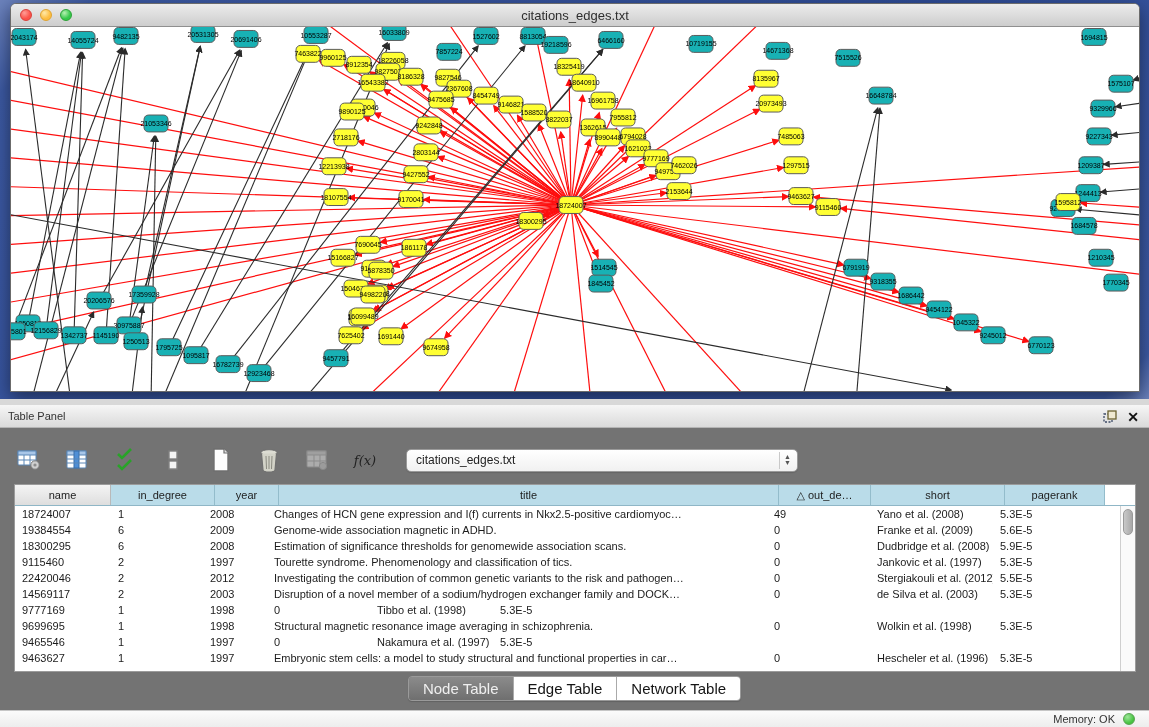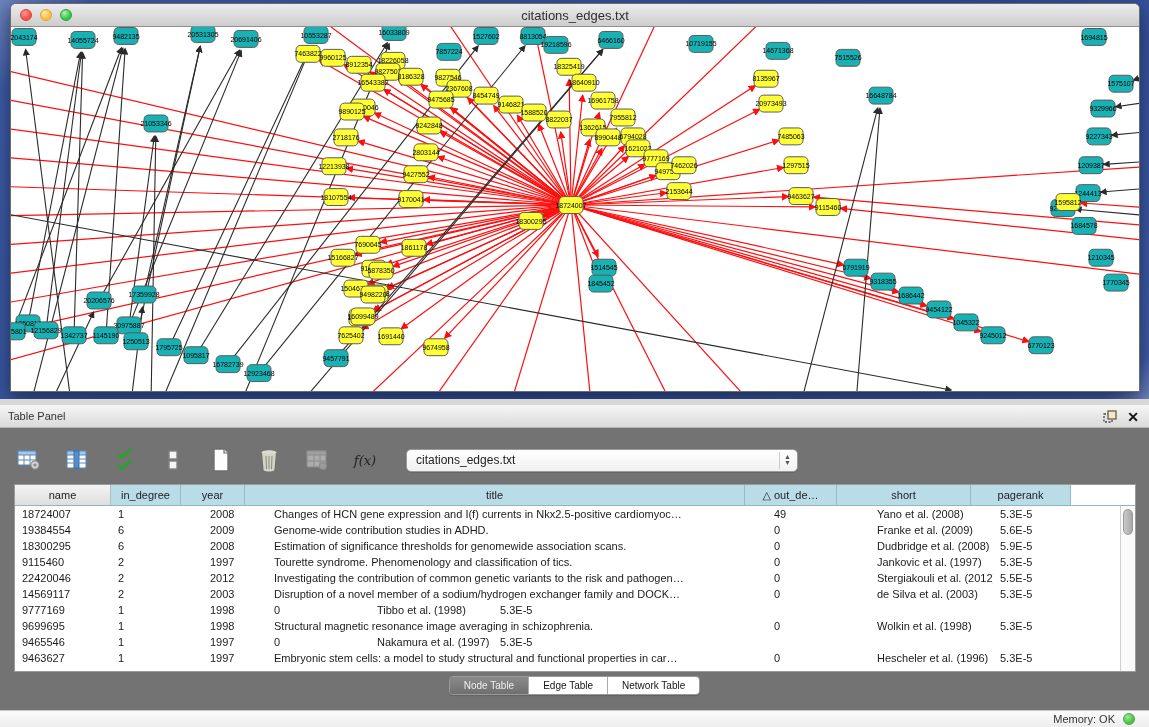--- a/index.html
+++ b/index.html
@@ -54,21 +54,21 @@
   .tbody { position:absolute; left:0; top:21px; right:15px; bottom:0; overflow:hidden; }
   .trow { display:flex; height:16px; align-items:center; cursor:default; }
   .tcell { font-size:11px; color:#1b1b1b; padding-left:7px; white-space:nowrap; overflow:hidden; flex:0 0 auto; }
   .vscroll { position:absolute; right:0; top:21px; bottom:0; width:15px; background:#fafafa; border-left:1px solid #cfcfcf; }
   .vthumb { position:absolute; left:2px; right:2px; top:3px; height:26px; border-radius:6px;
             background:linear-gradient(90deg,#c9c9c9,#a8a8a8); border:1px solid #9a9a9a; cursor:pointer; }
 
   .tabs { position:absolute; left:0; top:277px; width:100%; display:flex; justify-content:center; }
   .seg-group { display:flex; border:1px solid #9a9a9a; border-radius:4px; overflow:hidden;
                box-shadow:0 1px 1px rgba(0,0,0,.15); }
-  .seg { font-size:10px; padding:3px 14px; background:#fff; color:#151515; border-right:1px solid #aaa; cursor:pointer; }
+  .seg { font-size:15px; padding:3px 14px; background:#fff; color:#151515; border-right:1px solid #aaa; cursor:pointer; }
   .seg:last-child { border-right:none; }
   .seg.active { background:linear-gradient(#8b8b8b,#6f6f6f); color:#efefef; }
 
   
   .statusbar { position:absolute; left:0; top:710px; width:1149px; height:17px;
                background:linear-gradient(#fbfbfb,#ededed); border-top:1px solid #c6c6c6;
                display:flex; align-items:center; justify-content:flex-end; }
   .mem-label { font-size:11px; color:#333; margin-right:8px; }
   .mem-dot { width:12px; height:12px; border-radius:50%; margin-right:14px;
              background:radial-gradient(circle at 35% 30%, #9fe69a, #46c341 65%); border:1px solid #57a24f; }
@@ -734,42 +734,42 @@
       <span class="combo-stepper">
           <span>▲</span>
           <span>▼</span>
         </span>
     </div>
   </div>
 
   <div class="tablewrap">
     <div class="thead" id="thead">
         <div class="hcell first" style="width: 96px;">name</div>
-        <div class="hcell" style="width: 70px;">in_degree</div>
+        <div class="hcell" style="width: 104px;">in_degree</div>
         <div class="hcell" style="width: 64px;">year</div>
         <div class="hcell" style="width: 500px;">title</div>
         <div class="hcell" style="width: 92px;">△ out_de…</div>
         <div class="hcell" style="width: 134px;">short</div>
         <div class="hcell" style="width: 100px;">pagerank</div>
       </div>
     <div class="tbody" id="tbody">
         <div class="trow">
           <div class="tcell" style="width: 96px;">18724007</div>
           <div class="tcell" style="width: 92px;">1</div>
           <div class="tcell" style="width: 64px;">2008</div>
           <div class="tcell" style="width: 500px;">Changes of HCN gene expression and I(f) currents in Nkx2.5-positive cardiomyoc…</div>
           <div class="tcell" style="width: 92px;">49</div>
           <div class="tcell" style="width: 134px; padding-left: 18px;">Yano et al. (2008)</div>
           <div class="tcell" style="width: 100px;">5.3E-5</div>
         </div>
         <div class="trow">
           <div class="tcell" style="width: 96px;">19384554</div>
           <div class="tcell" style="width: 92px;">6</div>
           <div class="tcell" style="width: 64px;">2009</div>
-          <div class="tcell" style="width: 500px;">Genome-wide contribution studies in ADHD.</div>
+          <div class="tcell" style="width: 500px;">Genome-wide association magnetic in ADHD.</div>
           <div class="tcell" style="width: 92px;">0</div>
           <div class="tcell" style="width: 134px; padding-left: 18px;">Franke et al. (2009)</div>
           <div class="tcell" style="width: 100px;">5.6E-5</div>
         </div>
         <div class="trow">
           <div class="tcell" style="width: 96px;">18300295</div>
           <div class="tcell" style="width: 92px;">6</div>
           <div class="tcell" style="width: 64px;">2008</div>
           <div class="tcell" style="width: 500px;">Estimation of significance thresholds for genomewide association scans.</div>
           <div class="tcell" style="width: 92px;">0</div>

